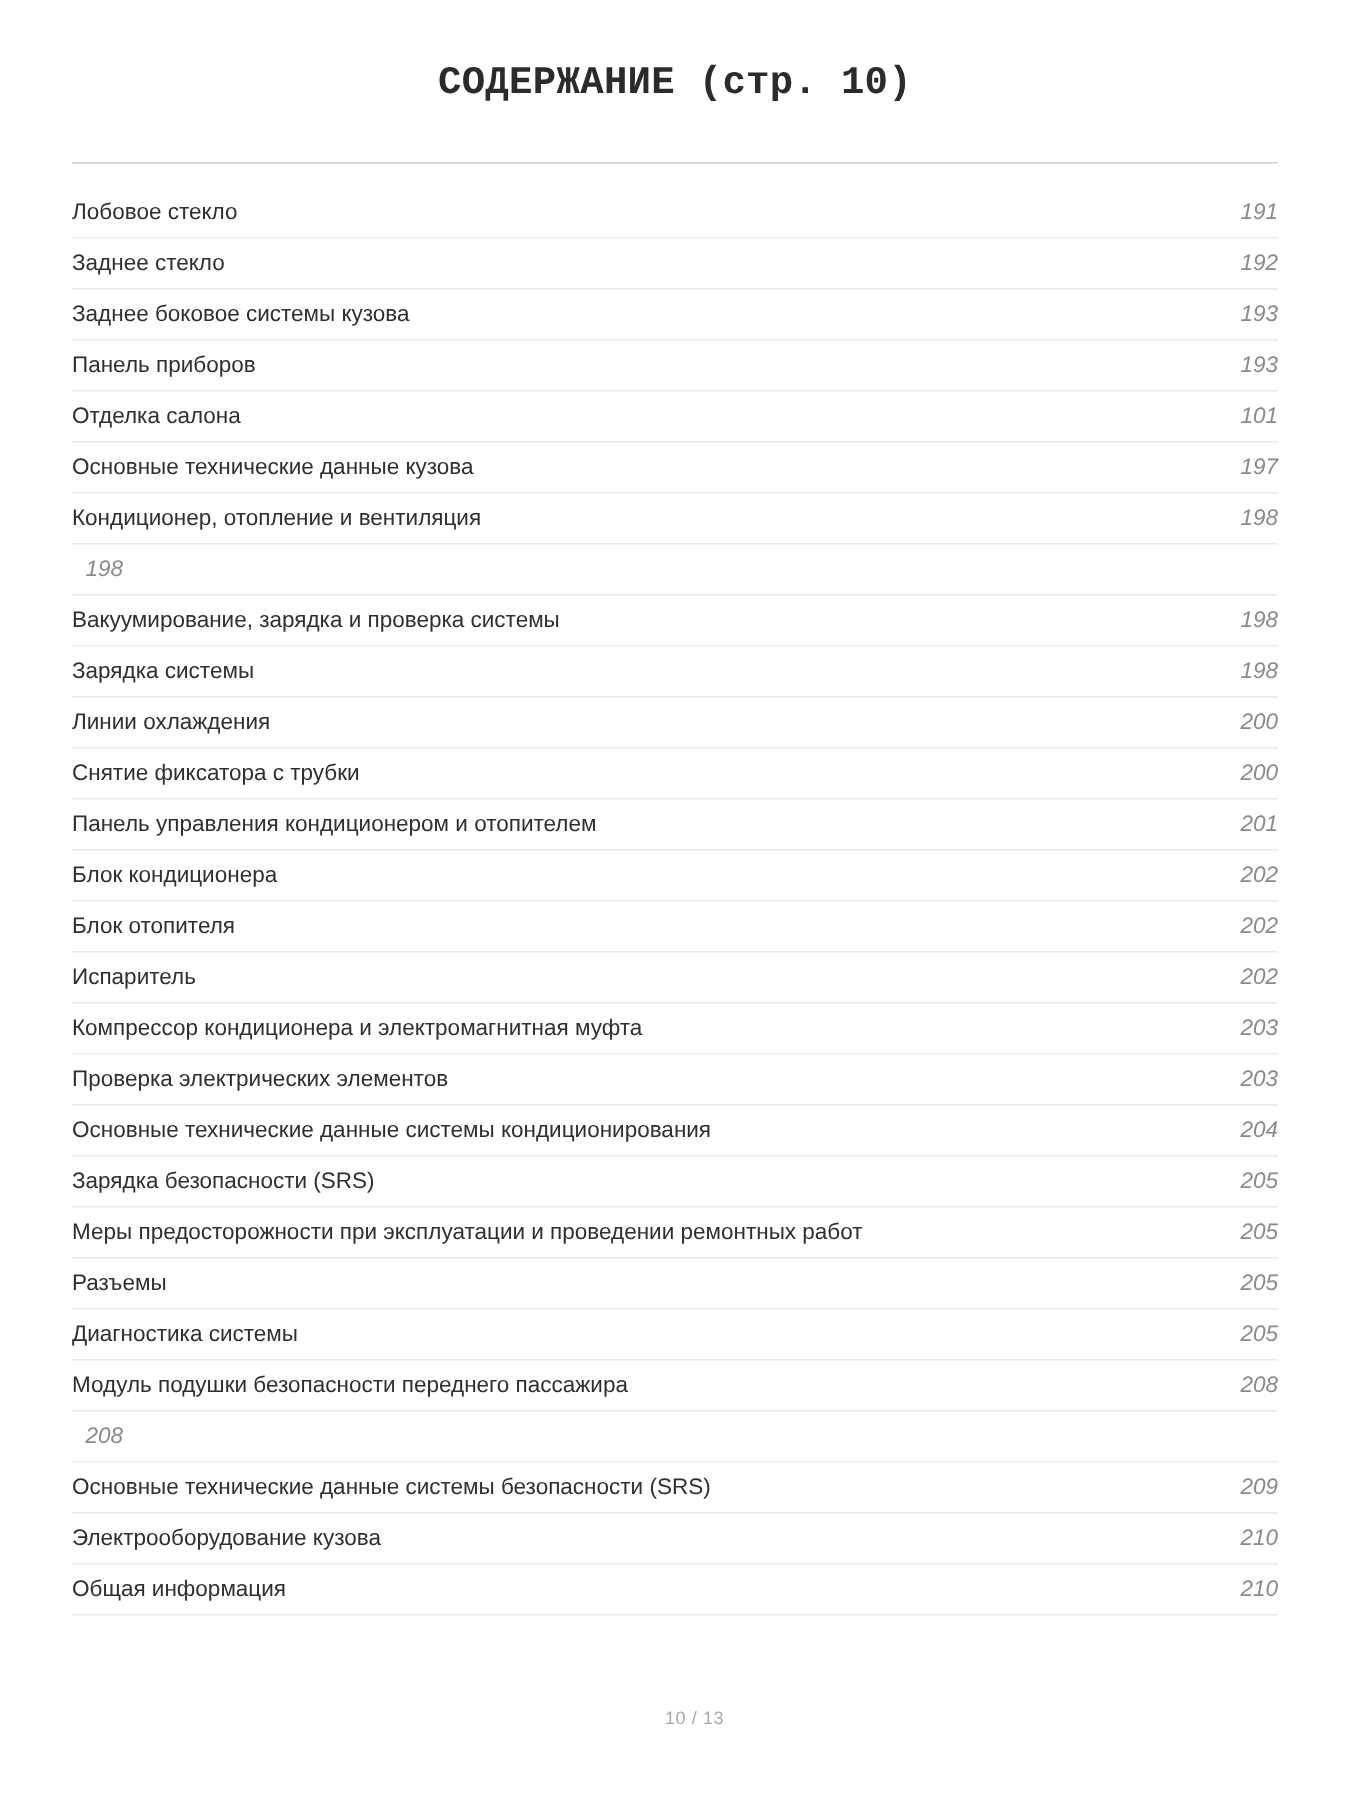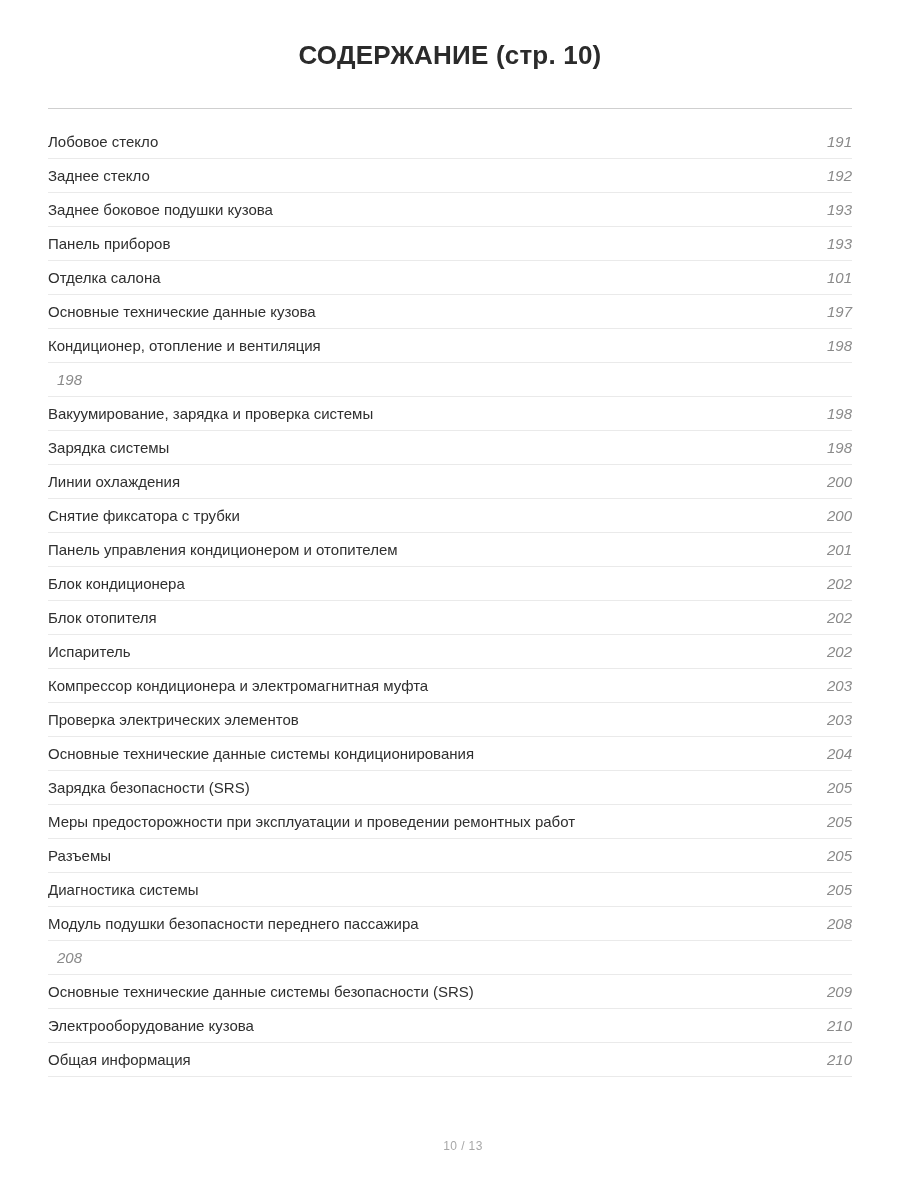--- a/index.html
+++ b/index.html
@@ -30,20 +30,21 @@
     padding-bottom: 0;
   }
   .toc-title {
     margin: 0;
     text-align: center;
     font-size: 26px;
     font-weight: bold;
     color: #2b2b2b;
     letter-spacing: 0.2px;
     line-height: 34px;
+    font-family: Liberation Mono, monospace;
   }
   .title-rule {
     margin: 36px 48px 0 48px;
     height: 1px;
     background: #cfcfcf;
   }
 
   
   .toc-list {
     margin: 0;
@@ -105,21 +106,21 @@
   <ul class="toc-list">
     <li class="toc-row">
       <span class="toc-label">Лобовое стекло</span>
       <span class="toc-page">191</span>
     </li>
     <li class="toc-row">
       <span class="toc-label">Заднее стекло</span>
       <span class="toc-page">192</span>
     </li>
     <li class="toc-row">
-      <span class="toc-label">Заднее боковое подушки кузова</span>
+      <span class="toc-label">Заднее боковое системы кузова</span>
       <span class="toc-page">193</span>
     </li>
     <li class="toc-row">
       <span class="toc-label">Панель приборов</span>
       <span class="toc-page">193</span>
     </li>
     <li class="toc-row">
       <span class="toc-label">Отделка салона</span>
       <span class="toc-page">101</span>
     </li>

